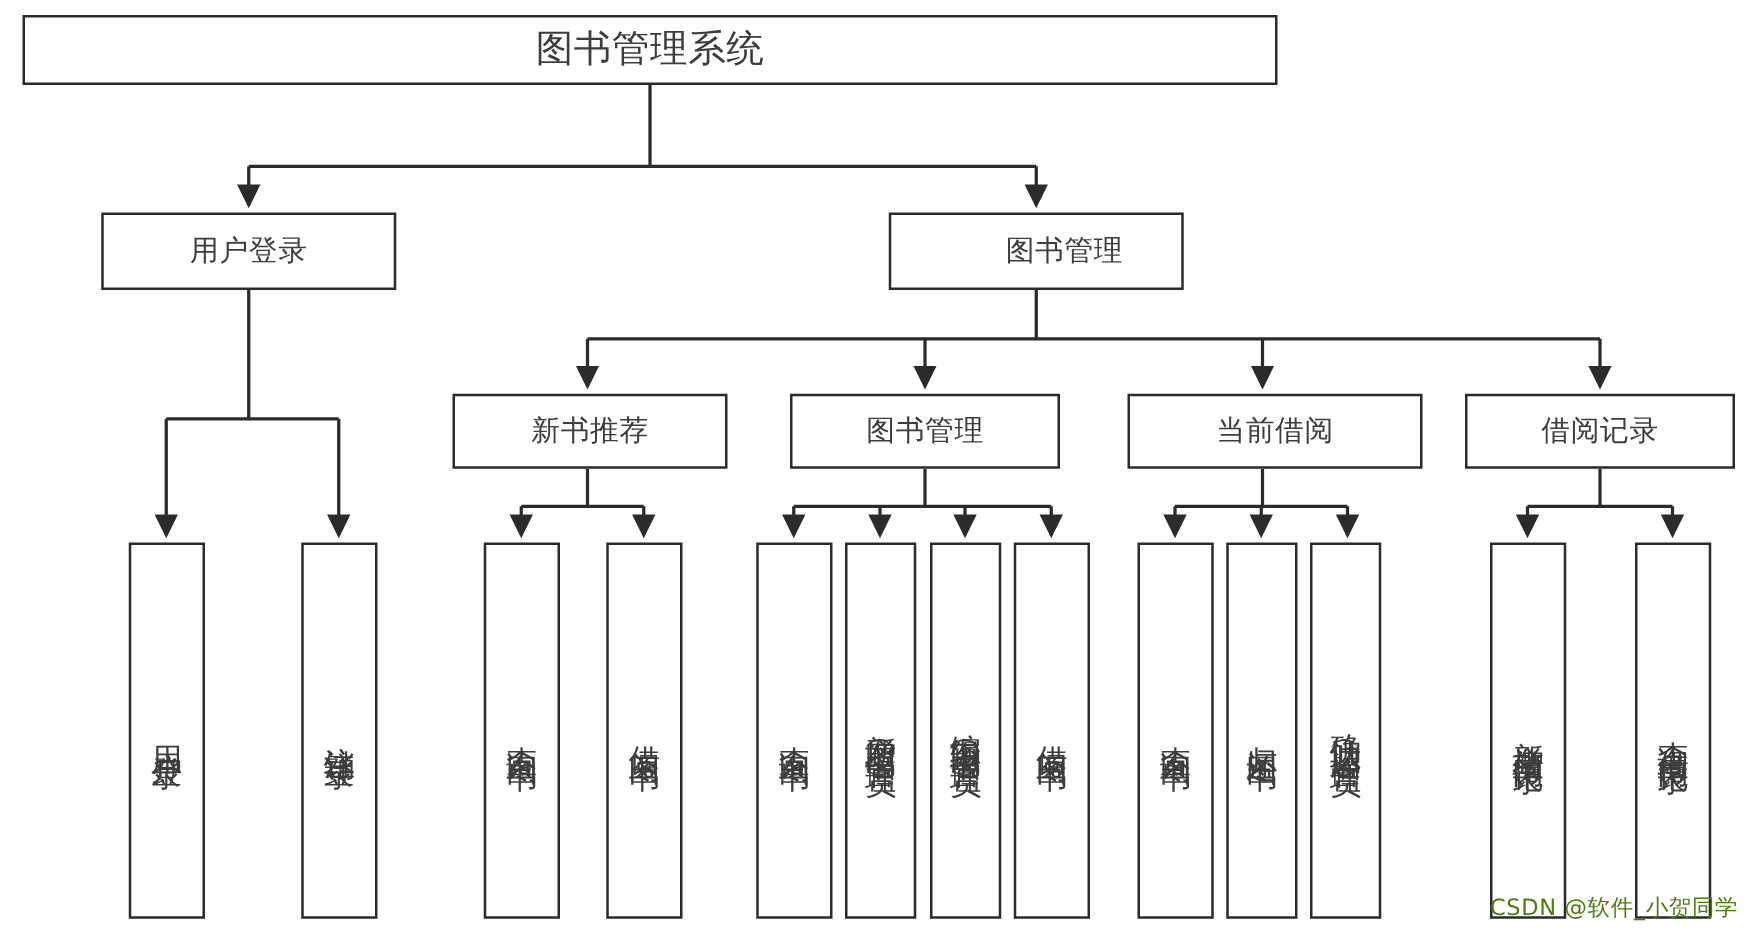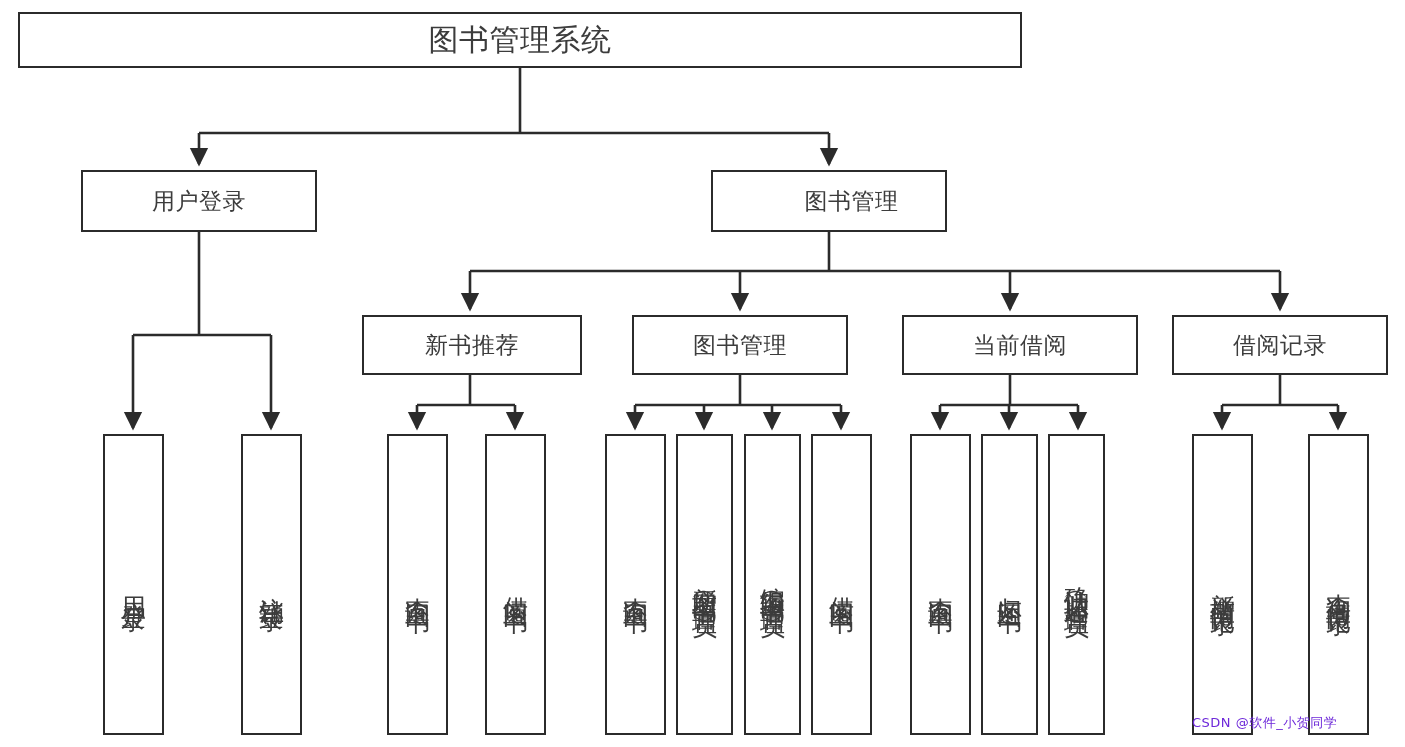--- a/index.html
+++ b/index.html
@@ -54,22 +54,22 @@
   }
   .node.vert .lbl {
     writing-mode: vertical-rl;
     text-orientation: upright;
     font-size: 25px;
     letter-spacing: 4px;
     line-height: 1;
   }
   .watermark {
     position: absolute;
-    color: #6d28d9;
-    font-size: 13px;
+    color: #4d7c0f;
+    font-size: 18px;
     white-space: nowrap;
     letter-spacing: 0.5px;
   }
 </style>
 </head>
 <body>
 
 <div id="canvas">
 
   <svg id="wires" viewBox="0 0 1405 747" xmlns="http://www.w3.org/2000/svg">

